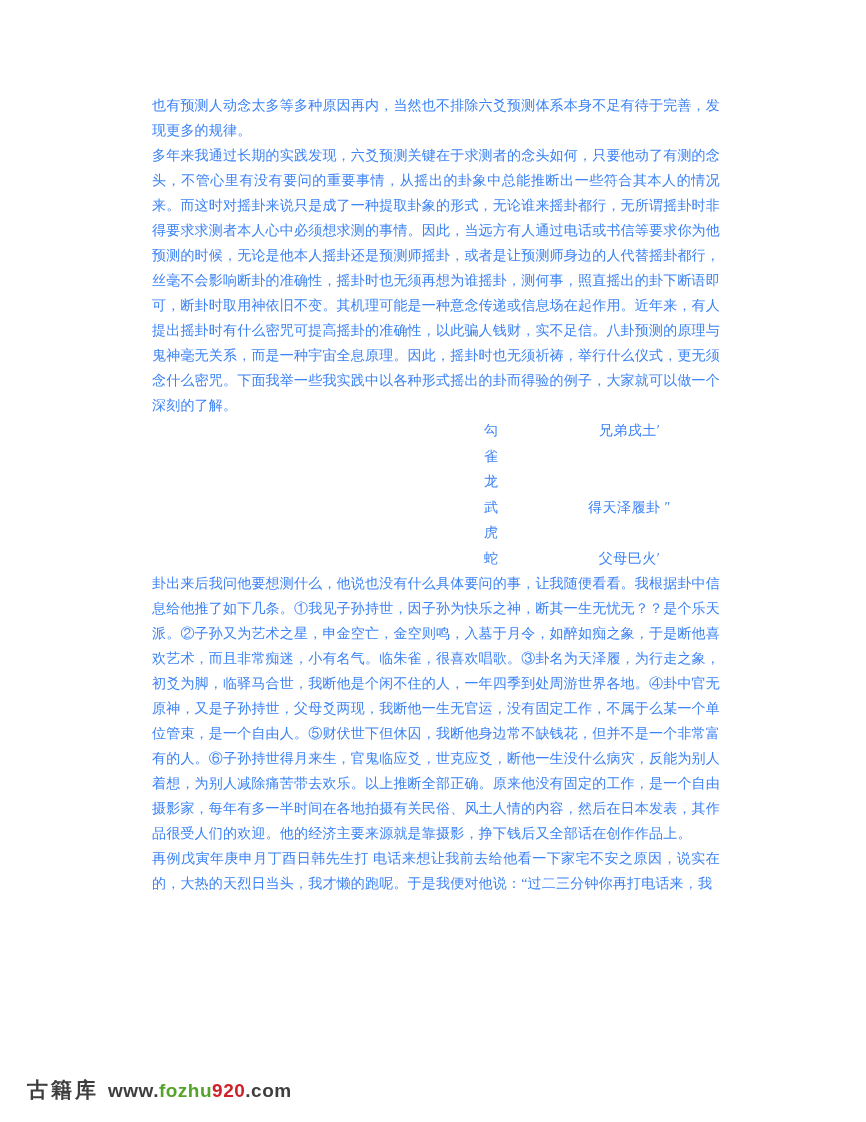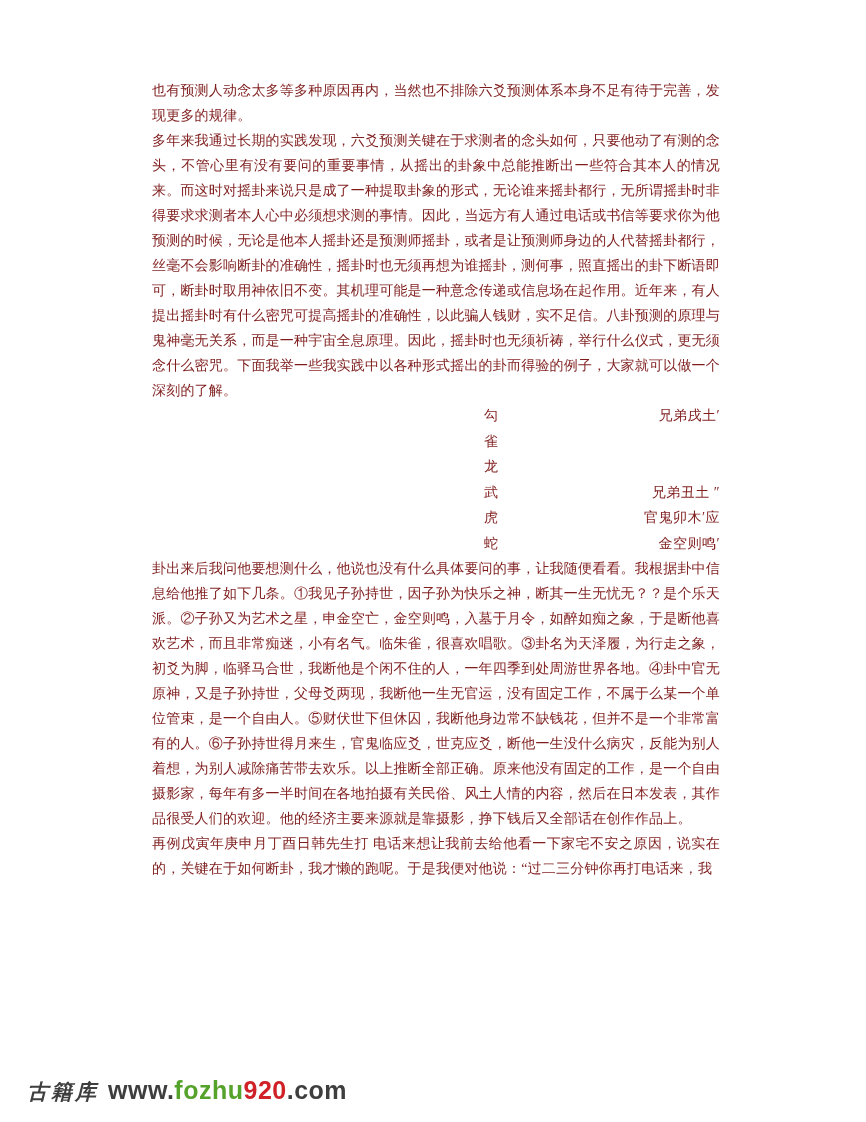--- a/index.html
+++ b/index.html
@@ -15,26 +15,26 @@
     font-family: "Liberation Serif", "DejaVu Serif", serif;
   }
   .page {
     position: absolute;
     inset: 0;
     background: #ffffff;
   }
   .text-block {
     position: absolute;
     left: 152px;
-    top: 78px;
+    top: 93px;
     width: 568px;
     font-size: 14px;
     letter-spacing: 0.2px;
     line-height: 25px;
-    color: #7f1d1d;
+    color: #3b82f6;
     text-align: justify;
     text-justify: inter-ideograph;
   }
   .text-block p {
     margin: 0;
     padding: 0;
   }
   .hexagram {
     padding-left: 332px;
     line-height: 25.5px;
@@ -42,42 +42,41 @@
   .hex-row {
     display: flex;
     align-items: baseline;
   }
   .hex-animal {
     width: 55px;
     flex: 0 0 55px;
   }
   .hex-line {
     flex: 1;
-    text-align: right;
+    text-align: center;
     letter-spacing: 0.5px;
   }
   .footer {
     position: absolute;
     left: 27px;
     top: 1076px;
     display: flex;
     align-items: baseline;
     font-family: "Liberation Sans", "DejaVu Sans", sans-serif;
     font-weight: bold;
     white-space: nowrap;
   }
   .footer .site-name {
     font-size: 21px;
     color: #3e3e3e;
     letter-spacing: 3px;
     margin-right: 9px;
-    font-style: italic;
   }
   .footer .url {
-    font-size: 25px;
+    font-size: 19px;
     letter-spacing: 0.5px;
   }
   .footer .seg-dark  { color: #3e3e3e; }
   .footer .seg-green { color: #56a32c; }
   .footer .seg-red   { color: #cf2127; }
 </style>
 </head>
 <body>
 
 <div class="page">
@@ -95,36 +94,35 @@
         <span class="hex-line">兄弟戌土′</span>
       </div>
       <div class="hex-row">
         <span class="hex-animal">雀</span>
       </div>
       <div class="hex-row">
         <span class="hex-animal">龙</span>
       </div>
       <div class="hex-row">
         <span class="hex-animal">武</span>
-        <span class="hex-line">兄弟丑土 ″</span>
+        <span class="hex-line">得天泽履卦 ″</span>
       </div>
       <div class="hex-row">
         <span class="hex-animal">虎</span>
-        <span class="hex-line">官鬼卯木′应</span>
       </div>
       <div class="hex-row">
         <span class="hex-animal">蛇</span>
-        <span class="hex-line">金空则鸣′</span>
+        <span class="hex-line">父母巳火′</span>
       </div>
     </div>
 
     <p>卦出来后我问他要想测什么，他说也没有什么具体要问的事，让我随便看看。我根据卦中信息给他推了如下几条。①我见子孙持世，因子孙为快乐之神，断其一生无忧无？？是个乐天派。②子孙又为艺术之星，申金空亡，金空则鸣，入墓于月令，如醉如痴之象，于是断他喜欢艺术，而且非常痴迷，小有名气。临朱雀，很喜欢唱歌。③卦名为天泽履，为行走之象，初爻为脚，临驿马合世，我断他是个闲不住的人，一年四季到处周游世界各地。④卦中官无原神，又是子孙持世，父母爻两现，我断他一生无官运，没有固定工作，不属于么某一个单位管束，是一个自由人。⑤财伏世下但休囚，我断他身边常不缺钱花，但并不是一个非常富有的人。⑥子孙持世得月来生，官鬼临应爻，世克应爻，断他一生没什么病灾，反能为别人着想，为别人减除痛苦带去欢乐。以上推断全部正确。原来他没有固定的工作，是一个自由摄影家，每年有多一半时间在各地拍摄有关民俗、风土人情的内容，然后在日本发表，其作品很受人们的欢迎。他的经济主要来源就是靠摄影，挣下钱后又全部话在创作作品上。</p>
 
 
-    <p>再例戊寅年庚申月丁酉日韩先生打 电话来想让我前去给他看一下家宅不安之原因，说实在的，关键在于如何断卦，我才懒的跑呢。于是我便对他说：“过二三分钟你再打电话来，我</p>
+    <p>再例戊寅年庚申月丁酉日韩先生打 电话来想让我前去给他看一下家宅不安之原因，说实在的，大热的天烈日当头，我才懒的跑呢。于是我便对他说：“过二三分钟你再打电话来，我</p>
 
   </div>
 
   <div class="footer">
     <span class="site-name">古籍库</span>
     <span class="url"><span class="seg-dark">www.</span><span class="seg-green">fozhu</span><span class="seg-red">920</span><span class="seg-dark">.com</span></span>
   </div>
 
 </div>
 

